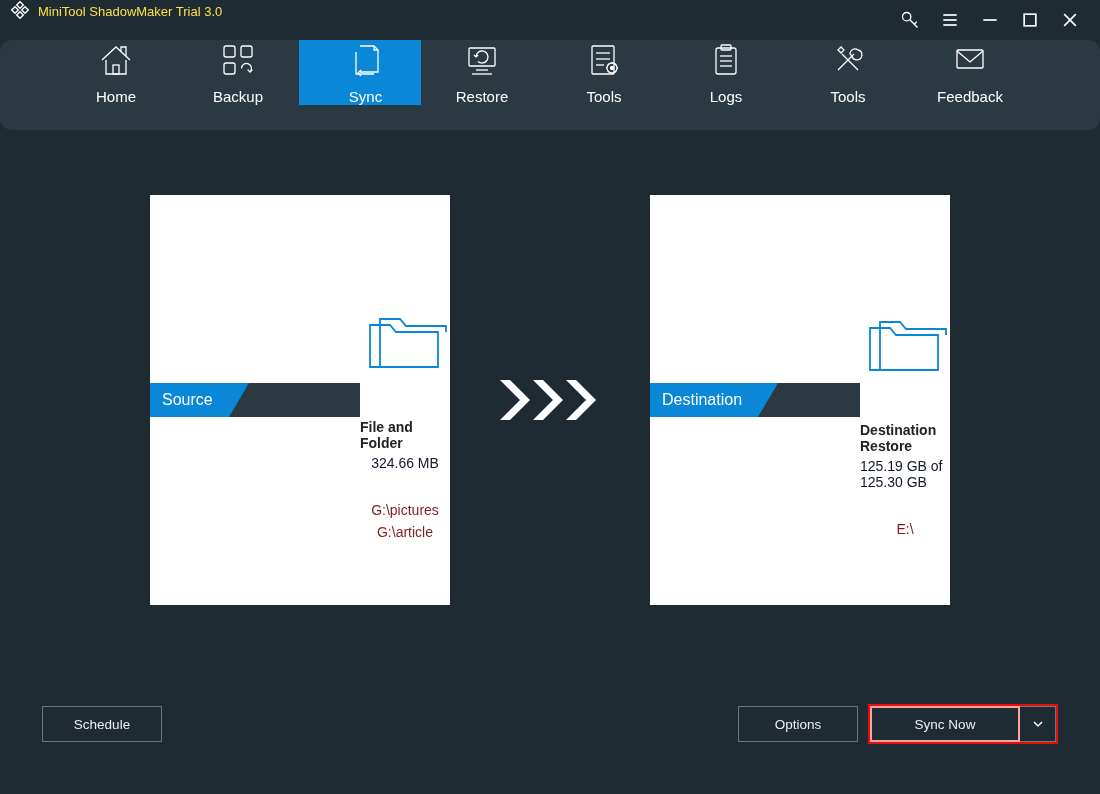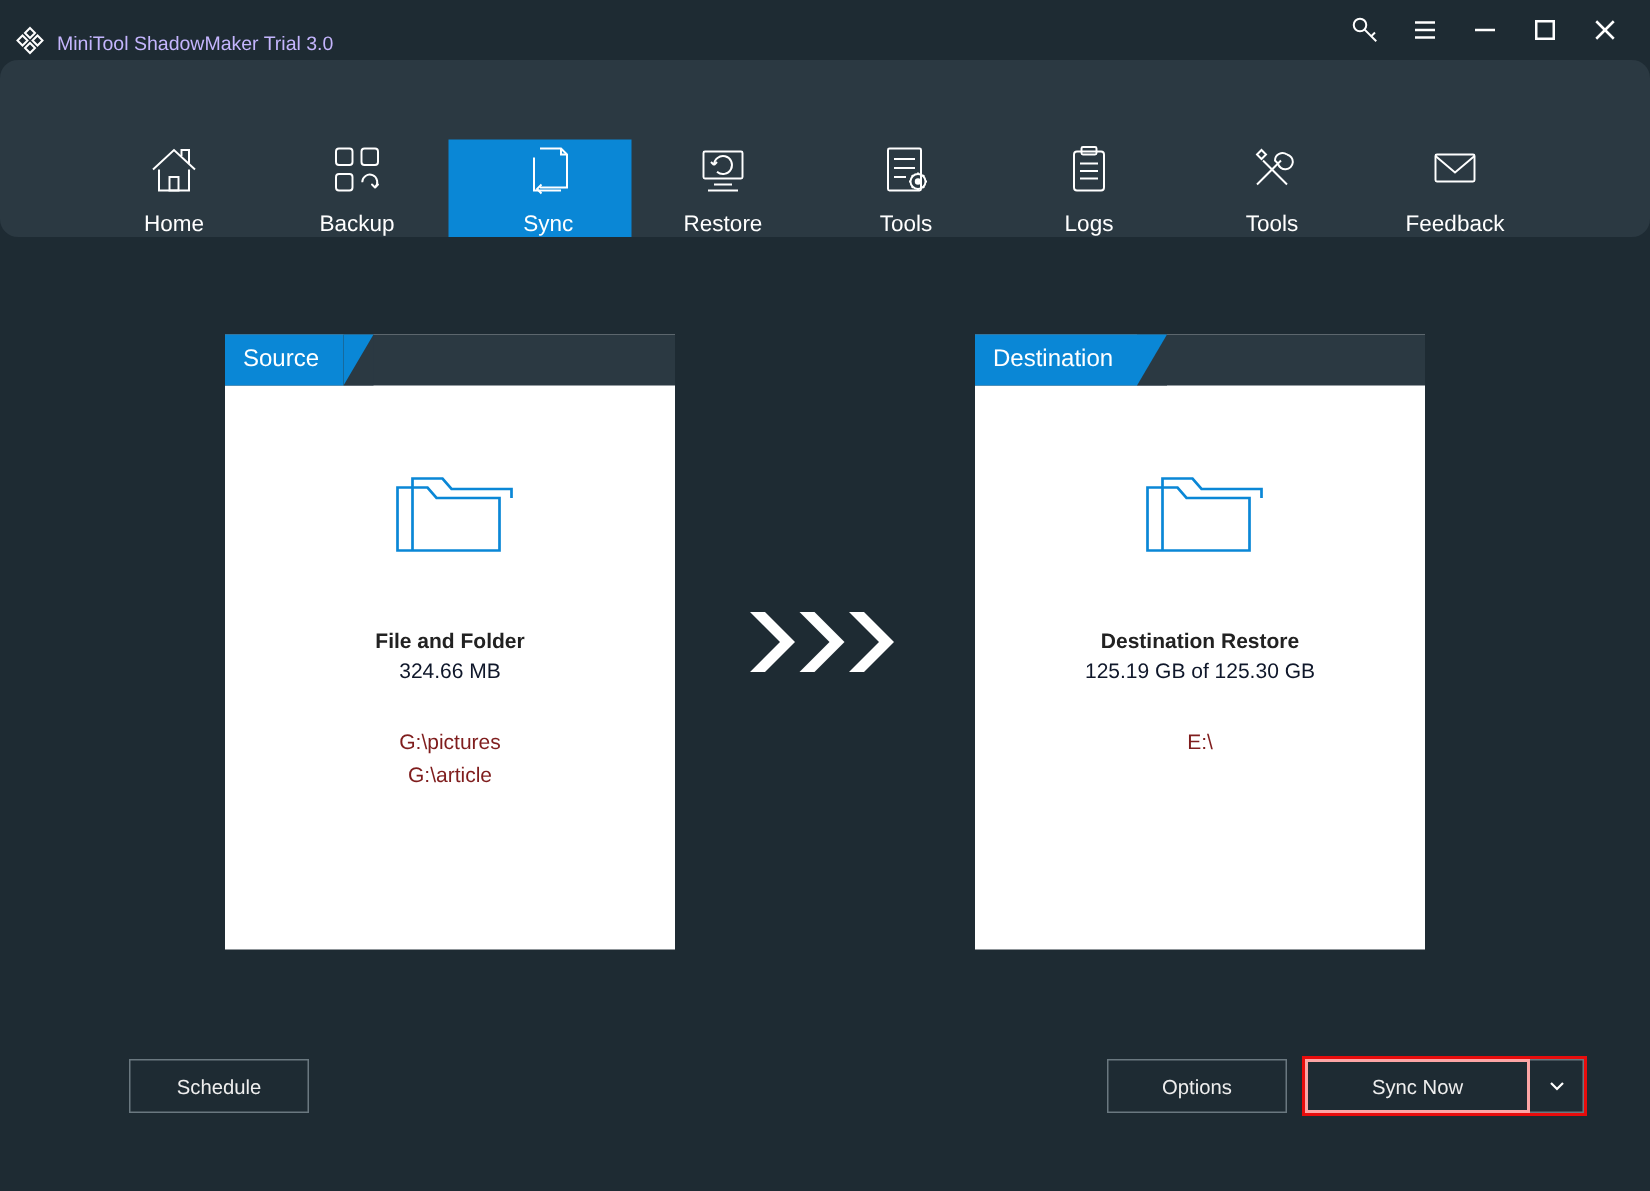--- a/index.html
+++ b/index.html
@@ -2,48 +2,48 @@
 <html><head>
 <meta charset="utf-8">
 <style>
   * { box-sizing: border-box; margin: 0; padding: 0; font-family: "Segoe UI", Arial, sans-serif; }
   html, body { width: 1100px; height: 794px; overflow: hidden; }
   .window {
     width: 1100px; height: 794px; background: #1e2b33; display: flex; flex-direction: column;
   }
   
   .titlebar {
-    height: 40px; background: #1e2b33; display: flex; align-items: flex-end; justify-content: space-between;
-    padding: 0 10px 0 10px; color: #c4b5fd; font-size: 13px;
+    height: 40px; background: #1e2b33; display: flex; align-items: flex-start; justify-content: space-between;
+    padding: 0 10px 0 10px; color: #fde047; font-size: 13px;
   }
   .title-left { display: flex; align-items: center; gap: 8px; }
   .title-controls { display: flex; align-items: center; gap: 0; }
   .title-ctl { width: 40px; height: 40px; display: flex; align-items: center; justify-content: center; color: #fff; cursor: pointer; }
   .title-ctl svg { width: 20px; height: 20px; }
   
   .navbar {
-    height: 118px; background: #2b3942; display: flex; align-items: flex-end; border-radius: 12px;
+    height: 90px; background: #2b3942; display: flex; align-items: flex-start; border-radius: 12px;
   }
   .nav-item {
     width: 122px; display: flex; flex-direction: column; align-items: center; justify-content: center;
     color: #fff; cursor: pointer; gap: 8px; font-size: 15px;
   }
   .nav-item.active { background: #0a87d6; padding-left: 11px; }
   .nav-icon { width: 40px; height: 40px; display: flex; align-items: center; justify-content: center; }
   .nav-icon svg { width: 40px; height: 40px; stroke: #fff; fill: none; stroke-width: 1.3; }
   .nav-spacer-left { width: 55px; }
   
   .content {
     flex: 1; background: #1e2b33; position: relative; display: flex; align-items: flex-start; justify-content: center;
     padding-top: 65px;
   }
   .card-row { display: flex; align-items: center; gap: 45px; }
   .card {
     width: 300px; height: 410px; background: #fff; position: relative;
-    display: flex; flex-direction: column; align-items: center; cursor: pointer;
+    display: flex; flex-direction: row; align-items: center; cursor: pointer;
   }
   .card-head {
     width: 300px; height: 34px; background: #2b3942; position: relative; display: flex; align-items: center;
   }
   .card-tab {
     background: #0a87d6; color: #fff; height: 34px; display: flex; align-items: center; padding: 0 16px 0 12px;
     font-size: 16px; position: relative;
   }
   .card-tab::after {
     content: ""; position: absolute; right: -20px; top: 0; width: 0; height: 0;
@@ -55,21 +55,21 @@
   }
   .folder-icon { width: 90px; height: 70px; margin-bottom: 42px; }
   .folder-icon svg { width: 90px; height: 70px; stroke: #0a87d6; fill: none; stroke-width: 1.8; }
   .card-title { font-weight: bold; font-size: 14px; margin-bottom: 4px; color: #222; }
   .card-line { font-size: 14px; color: #7f1d1d; line-height: 22px; text-align: center; }
   .card-size { font-size: 14px; color: #0f172a; margin-bottom: 28px; }
   .chevrons { width: 110px; display: flex; align-items: center; justify-content: center; }
   .chevrons svg { width: 110px; height: 50px; }
   
   .bottombar {
-    height: 110px; display: flex; align-items: center; justify-content: space-between; padding: 0 42px 30px 42px; margin-left: 44px;
+    height: 110px; display: flex; align-items: center; justify-content: space-between; padding: 0 42px 30px 42px;
   }
   .btn {
     height: 36px; border: 1px solid #6a7880; background: transparent; color: #eee; font-size: 13.5px;
     display: flex; align-items: center; justify-content: center; cursor: pointer;
   }
   .btn-schedule { width: 120px; }
   .right-btns { display: flex; gap: 10px; align-items: center; }
   .btn-options { width: 120px; }
   .sync-group { display: flex; border: 2px solid #e80c0c; }
   .btn-syncnow { width: 150px; border: 2px solid #fca5a5; }

